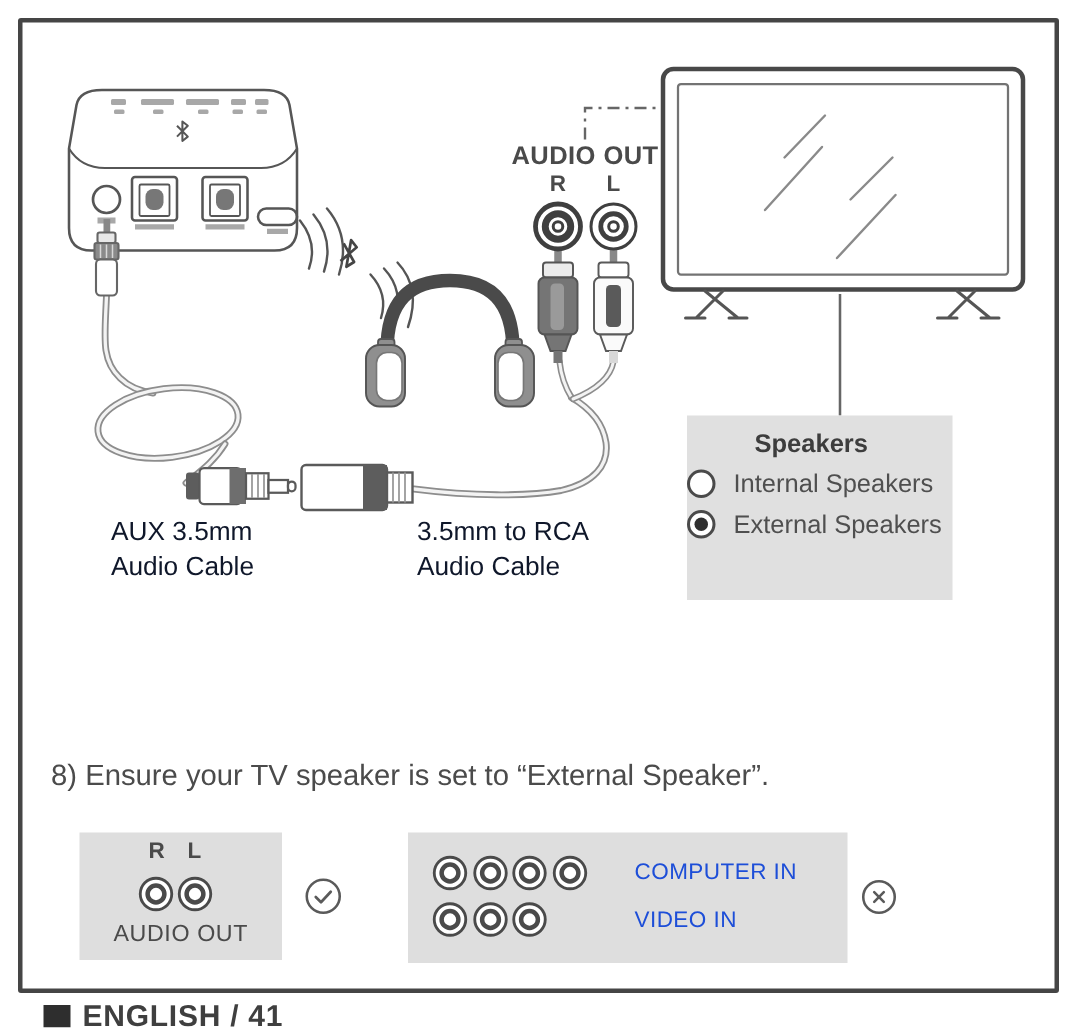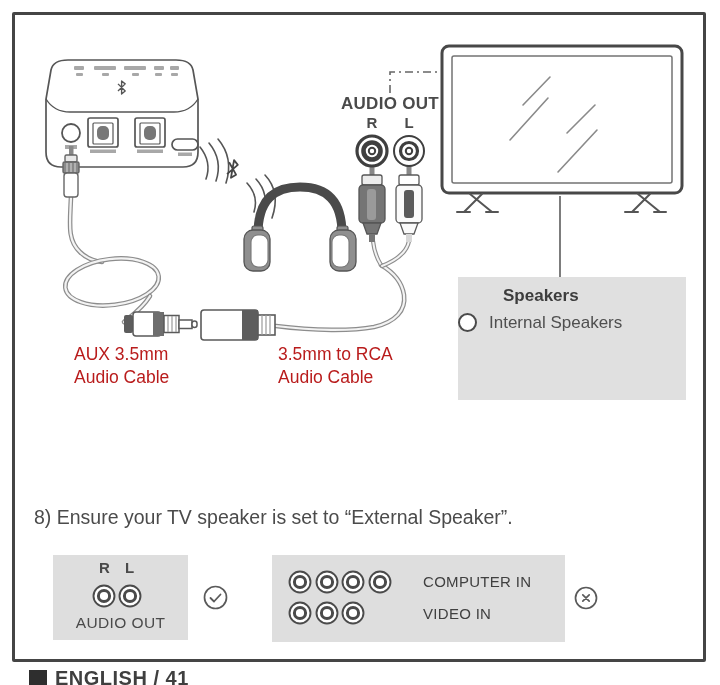--- a/index.html
+++ b/index.html
@@ -16,26 +16,26 @@
   .art { position:absolute; left:0; top:0; }
 
   
   .audio-out-title { left:329px; top:94px; width:122px; text-align:center;
     font-size:17px; font-weight:700; color:#4a4a4a; letter-spacing:0.3px; }
   .rca-r-label { left:364px; top:114px; width:16px; text-align:center;
     font-size:15px; font-weight:700; color:#4a4a4a; }
   .rca-l-label { left:401px; top:114px; width:16px; text-align:center;
     font-size:15px; font-weight:700; color:#4a4a4a; }
 
-  .cable-label { font-size:17.5px; color:#b91c1c; line-height:23px; }
+  .cable-label { font-size:17.5px; color:#0f172a; line-height:23px; }
   .cable-label.aux { left:74px; top:343px; }
   .cable-label.rca { left:254px; top:343px;margin-left:24px; }
 
   
-  .speakers-menu { left:458px; top:277px; width:228px; height:123px;
+  .speakers-menu { left:458px; top:277px; width:177px; height:123px;
     background:#e0e0e0; }
   .sm-title { margin:9px 0 3px 45px; font-size:17px; font-weight:700; color:#3d3d3d; }
   .sm-row { display:flex; align-items:center; height:27px; }
   .sm-radio { box-sizing:border-box; width:19px; height:19px; border:2px solid #4a4a4a;
     border-radius:50%; background:#fff; margin-right:12px; flex:none; position:relative; }
   .sm-radio.selected::after { content:""; position:absolute; left:3px; top:3px;
     width:9px; height:9px; background:#2f2f2f; border-radius:50%; }
   .sm-label { font-size:17px; color:#4f4f4f; }
 
   
@@ -43,21 +43,21 @@
   .inst.l1 { left:34px; top:441px; }
   .inst.l2 { left:62px; top:474px; }
   .inst.l3 { left:34px; top:506px; }
 
   
   .ex-left { left:53px; top:555px; width:135px; height:85px; background:#dedede; }
   .ex-right { left:272px; top:555px; width:293px; height:87px; background:#dedede; }
   .ex-rl { position:absolute; font-size:15px; font-weight:700; color:#4a4a4a; }
   .ex-caption { position:absolute; left:0; top:59px; width:135px; text-align:center;
     font-size:15.5px; color:#4a4a4a; letter-spacing:0.4px; }
-  .ex-port-label { position:absolute; font-size:15px; color:#404040; letter-spacing:0.3px; }
+  .ex-port-label { position:absolute; font-size:15px; color:#1d4ed8; letter-spacing:0.3px; }
   .jack-svg { position:absolute; }
   .badge { position:absolute; }
 
   
   .footer-square { left:29px; top:670px; width:18px; height:18px; background:#2e2e2e; }
   .footer-text { left:55px; top:667px; font-size:20px; font-weight:700;
     color:#3f3f3f; letter-spacing:0.5px; }
 </style>
 </head>
 <body>
@@ -240,20 +240,24 @@
     <div>3.5mm to RCA</div>
     <div>Audio Cable</div>
   </div>
 
   <div class="abs speakers-menu">
     <div class="sm-title">Speakers</div>
     <div class="sm-row">
       <span class="sm-radio"></span>
       <span class="sm-label">Internal Speakers</span>
     </div>
+    <div class="sm-row">
+      <span class="sm-radio selected"></span>
+      <span class="sm-label">External Speakers</span>
+    </div>
   </div>
 
   <div class="abs inst l3">8) Ensure your TV speaker is set to “External Speaker”.</div>
 
   <div class="abs ex-left">
     <span class="ex-rl" style="left:46px; top:4px;">R</span>
     <span class="ex-rl" style="left:72px; top:4px;">L</span>
     <svg class="jack-svg" style="left:38px; top:28px;" width="26" height="26">
         <use href="#jack"></use>
       </svg>

